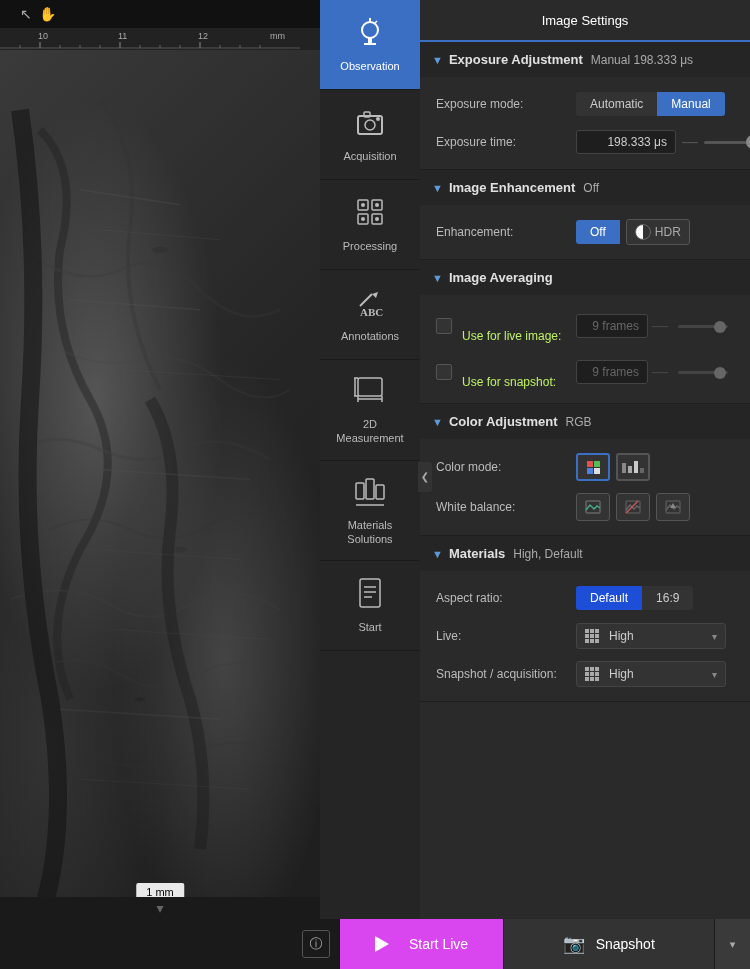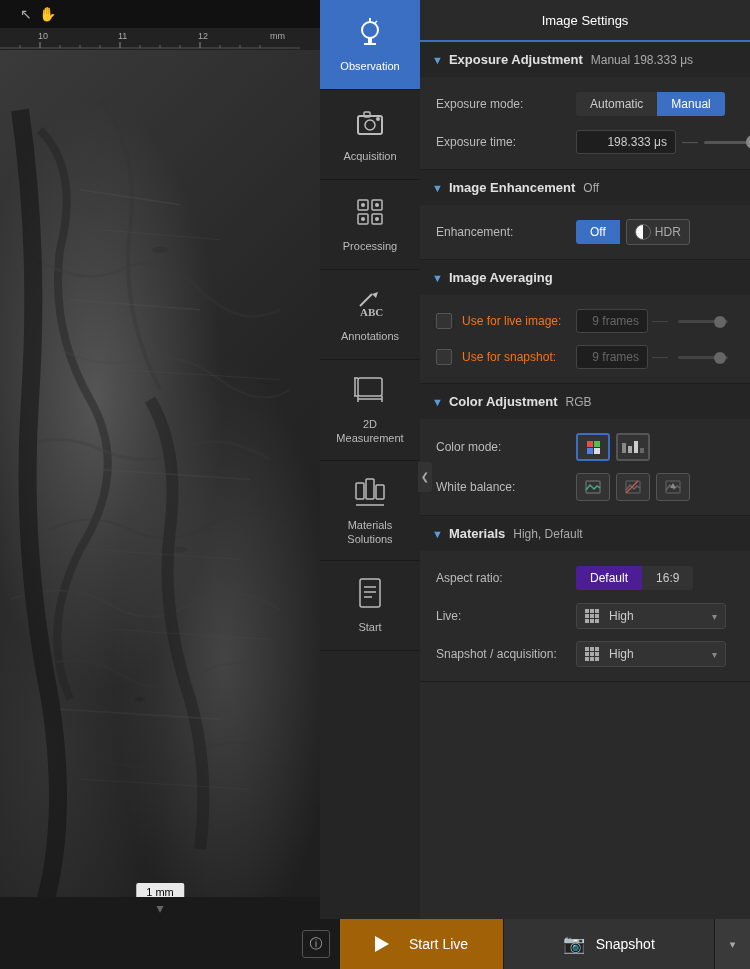--- a/index.html
+++ b/index.html
@@ -317,22 +317,23 @@
     .toggle-box {
       width: 16px;
       height: 16px;
       border: 1px solid #555;
       border-radius: 2px;
       margin-right: 10px;
       background: #333;
     }
     .toggle-label {
       font-size: 12px;
-      color: #f97316;
+      color: #bef264;
       flex: 1;
+      margin-top: 20px;
     }
     .toggle-value {
       background: #1e1e1e;
       border: 1px solid #444;
       border-radius: 3px;
       color: #666;
       font-size: 12px;
       padding: 4px 8px;
       min-width: 70px;
       text-align: right;
@@ -457,21 +458,21 @@
       display: flex;
       align-items: center;
       justify-content: center;
       color: #aaa;
       font-size: 13px;
       cursor: pointer;
     }
     .start-live-btn {
       flex: 1;
       height: 50px;
-      background: #a16207;
+      background: #d946ef;
       border: none;
       color: #fff;
       font-size: 14px;
       display: flex;
       align-items: center;
       justify-content: center;
       gap: 20px;
       cursor: pointer;
       border-right: 1px solid #1a1a1a;
     }
@@ -551,21 +552,21 @@
     }
     .aspect-btn {
       padding: 5px 14px;
       border: none;
       background: transparent;
       color: #ccc;
       font-size: 12px;
       cursor: pointer;
     }
     .aspect-btn.active {
-      background: #4c1d95;
+      background: #1d4ed8;
       color: #fff;
     }
 
     
     .micro-svg {
       position: absolute;
       top: 0; left: 0;
       width: 100%;
       height: 100%;
       opacity: 0.6;

